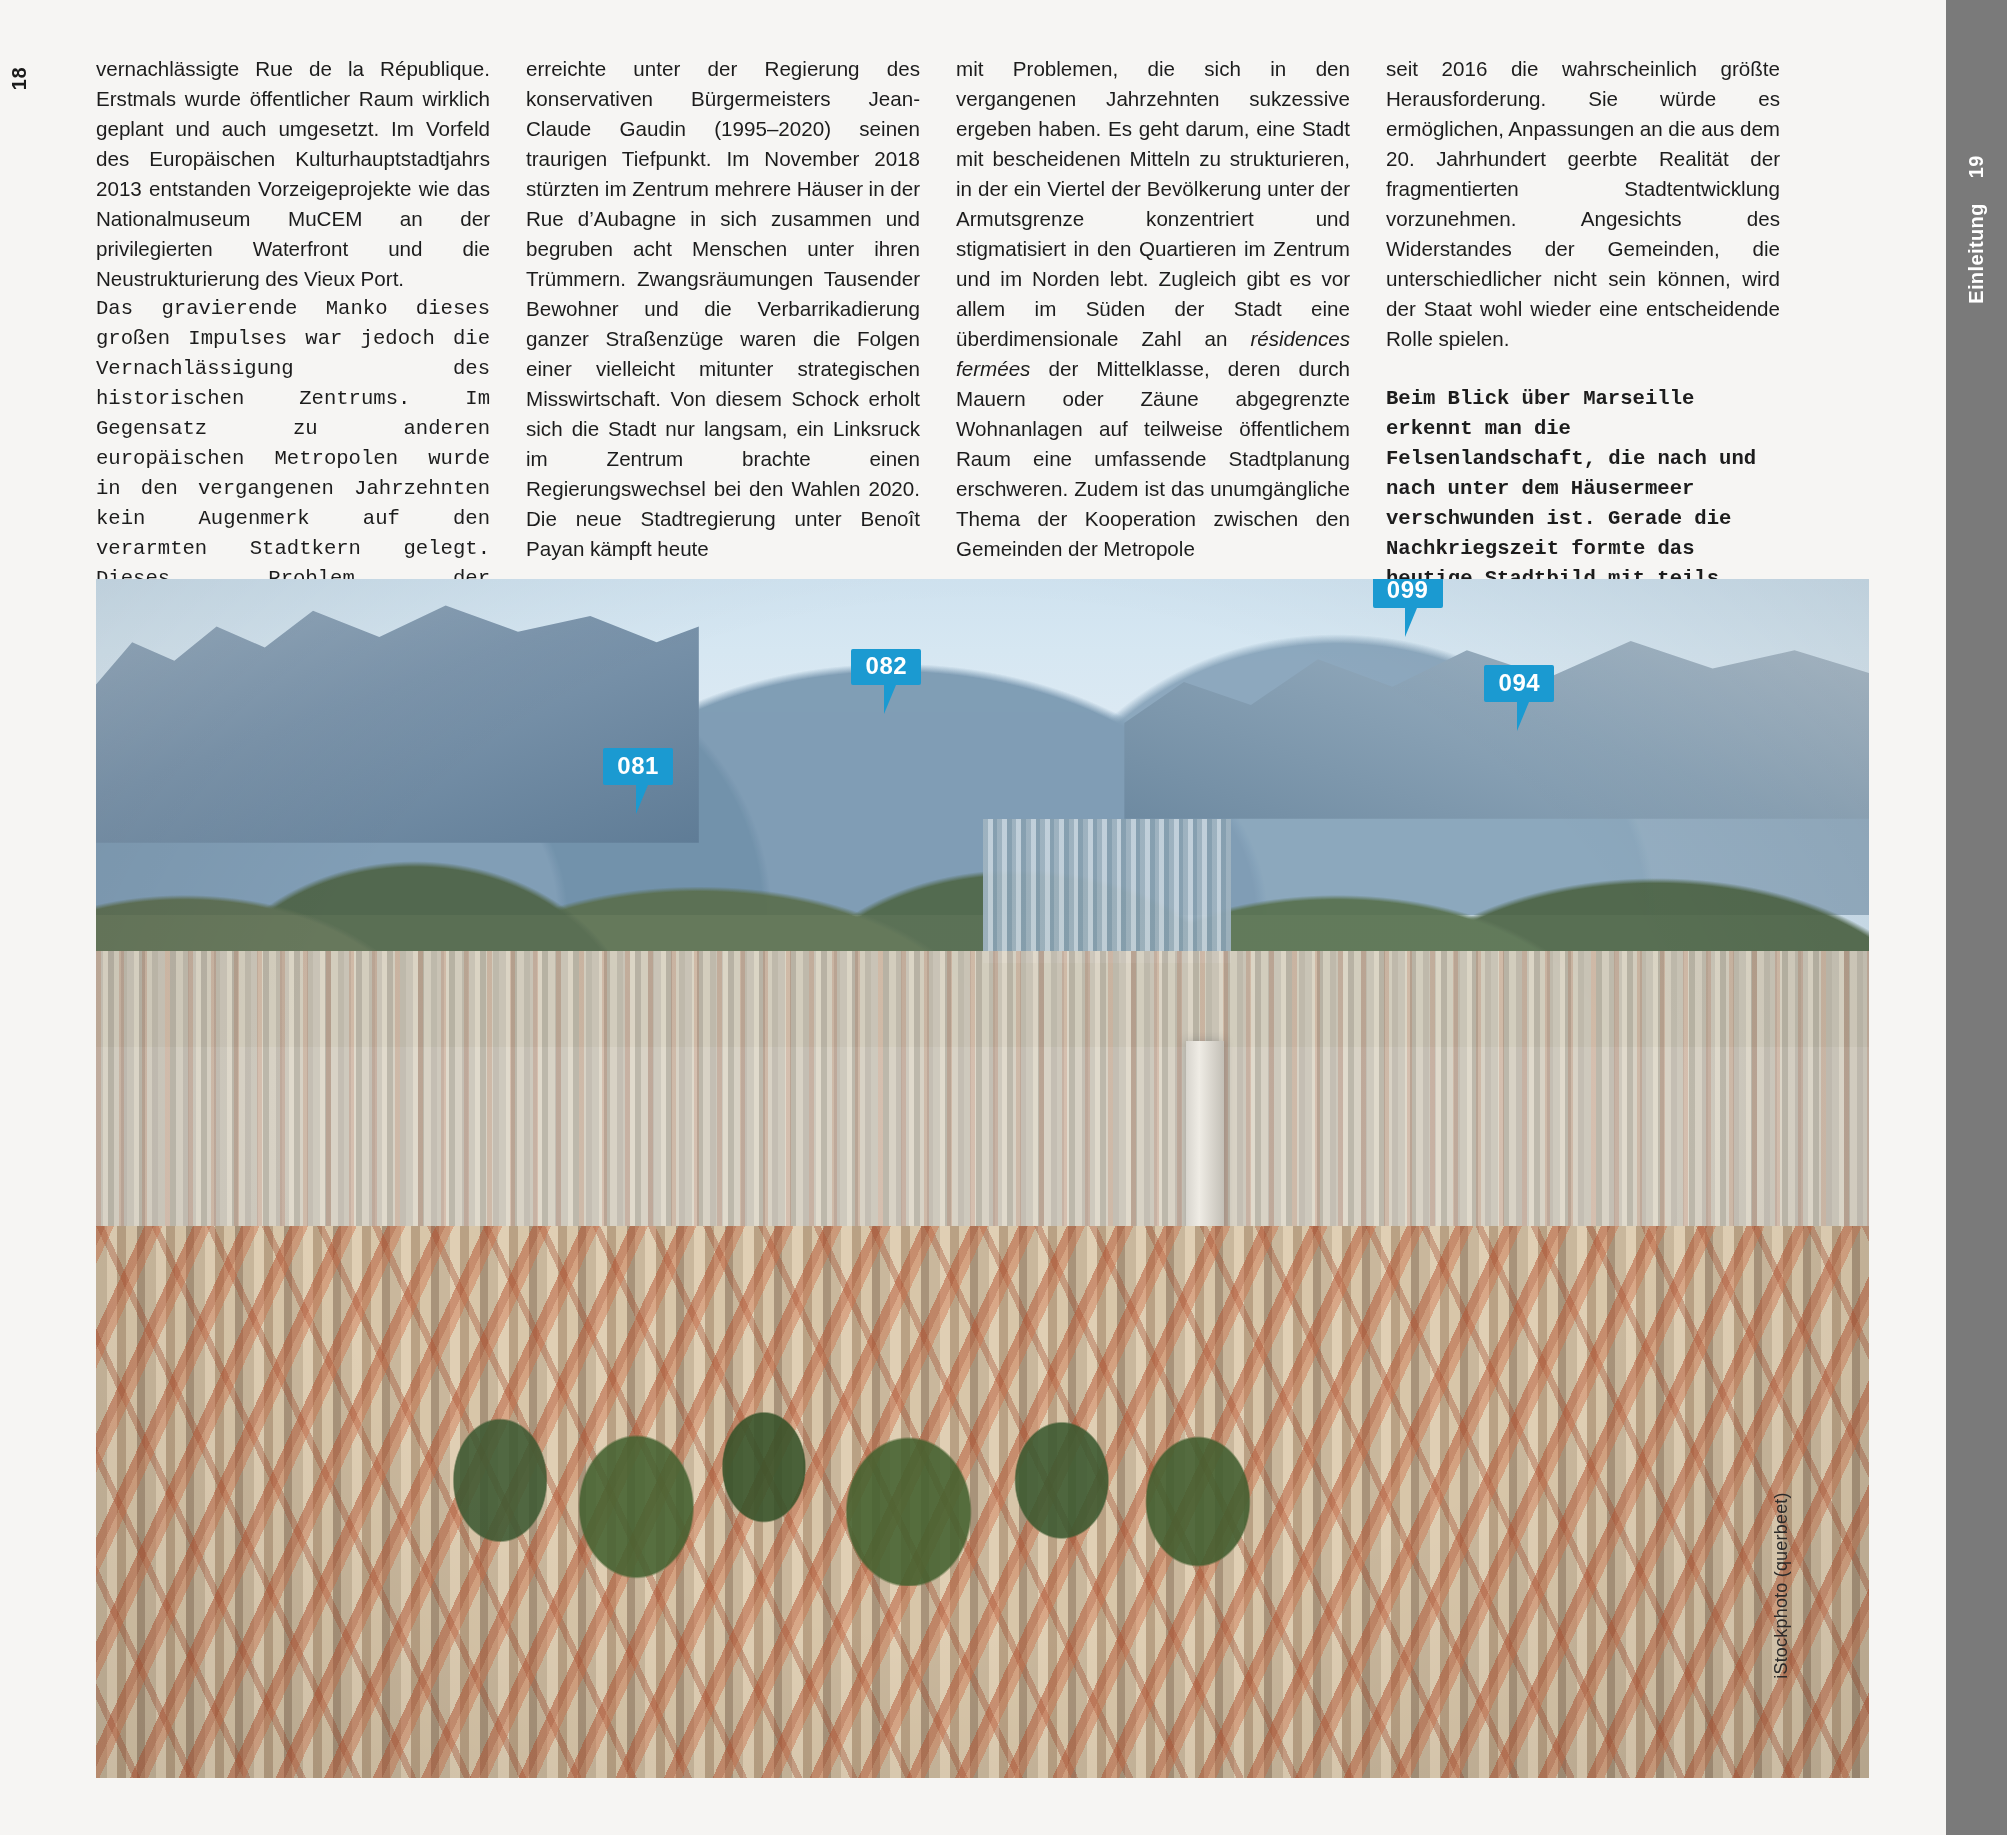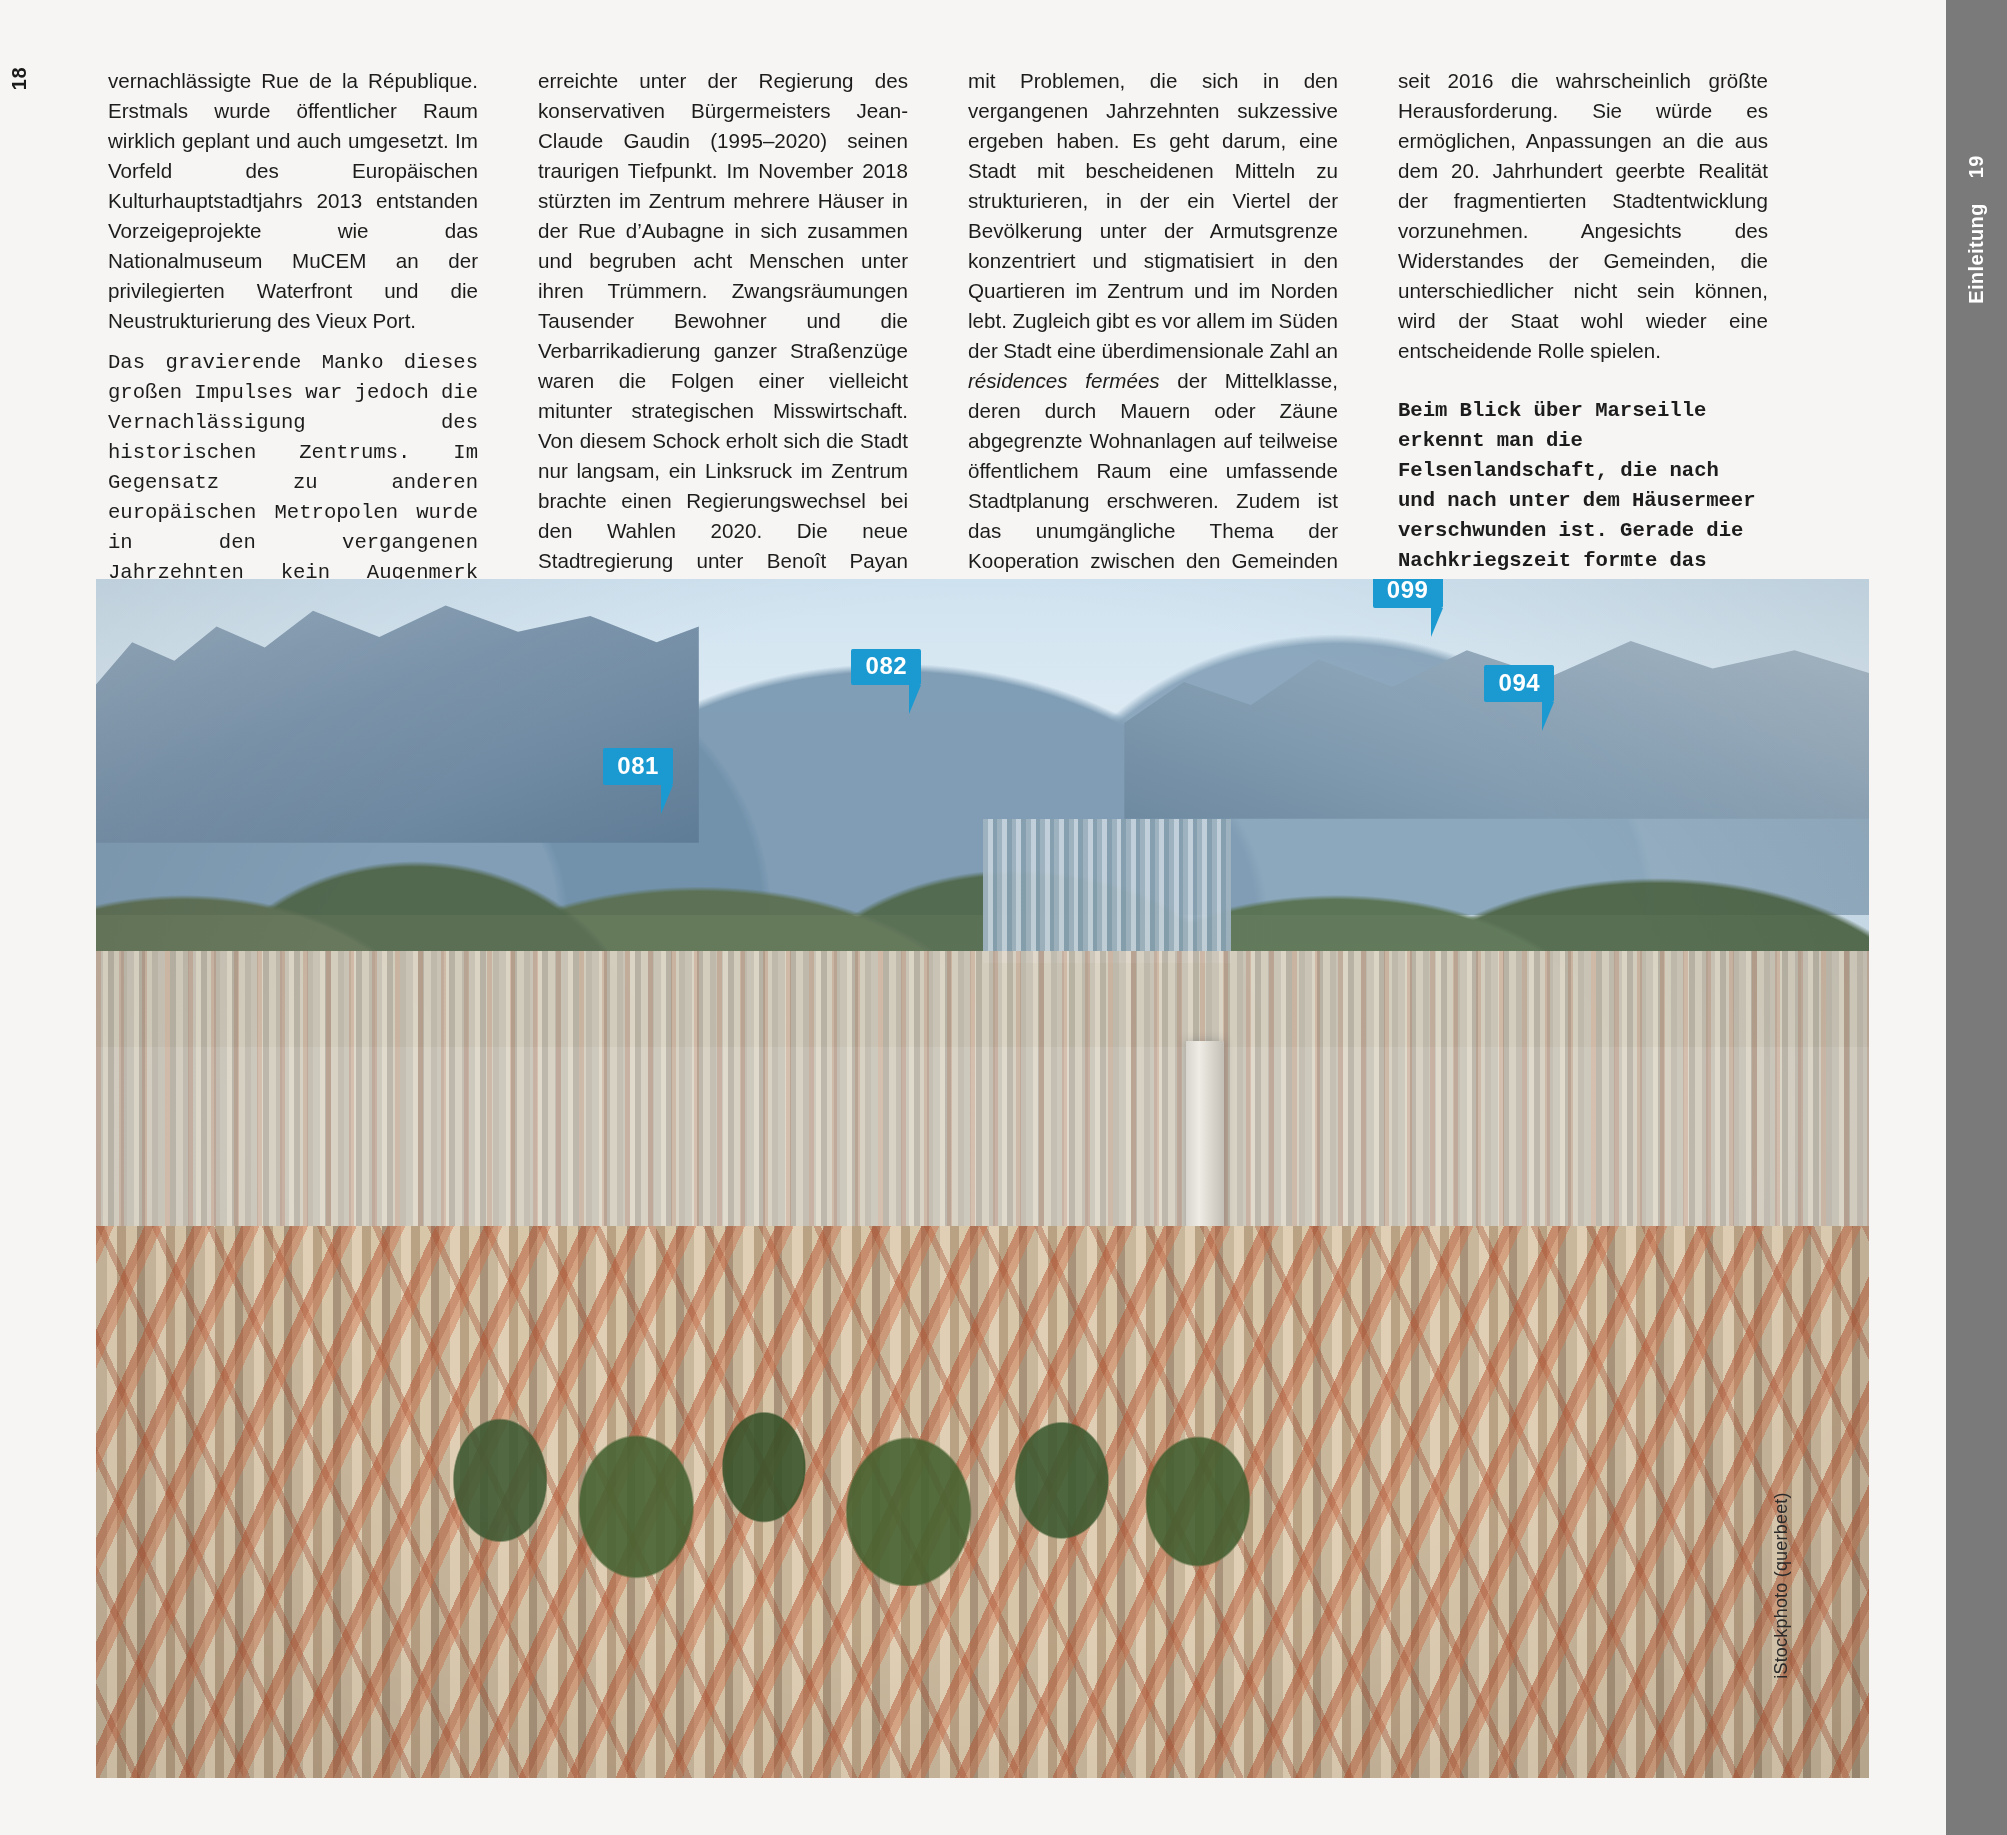--- a/index.html
+++ b/index.html
@@ -71,21 +71,21 @@
     top: 54px;
     width: 1828px;
     display: flex;
     gap: 36px;
   }
   .col {
     width: 394px;
     flex: 0 0 394px;
   }
   .col p {
-    margin: 12px;
+    margin: 0;
     text-align: justify;
     text-justify: inter-word;
     font-size: 20.6px;
     line-height: 30px;
     color: #1c1c1c;
     hyphens: manual;
     word-spacing: -0.2px;
   }
   .col p + p { margin-top: 0; font-family: Liberation Mono, monospace; }
   .col p em { font-style: italic; }
@@ -234,21 +234,21 @@
     position:absolute; inset:0;
     background: radial-gradient(ellipse at 50% 45%, rgba(0,0,0,0) 55%, rgba(0,0,0,0.10) 100%);
     pointer-events:none;
   }
 
   
   .marker {
     position: absolute;
     display: flex;
     flex-direction: column;
-    align-items: flex-end;
+    align-items: center;
     z-index: 5;
   }
   .marker-bubble {
     background: #1b9ad1;
     color: #ffffff;
     font-size: 24px;
     font-weight: 700;
     letter-spacing: 0.5px;
     padding: 4.8px 14.3px 6.7px 14.3px;
     line-height: 1.05;

